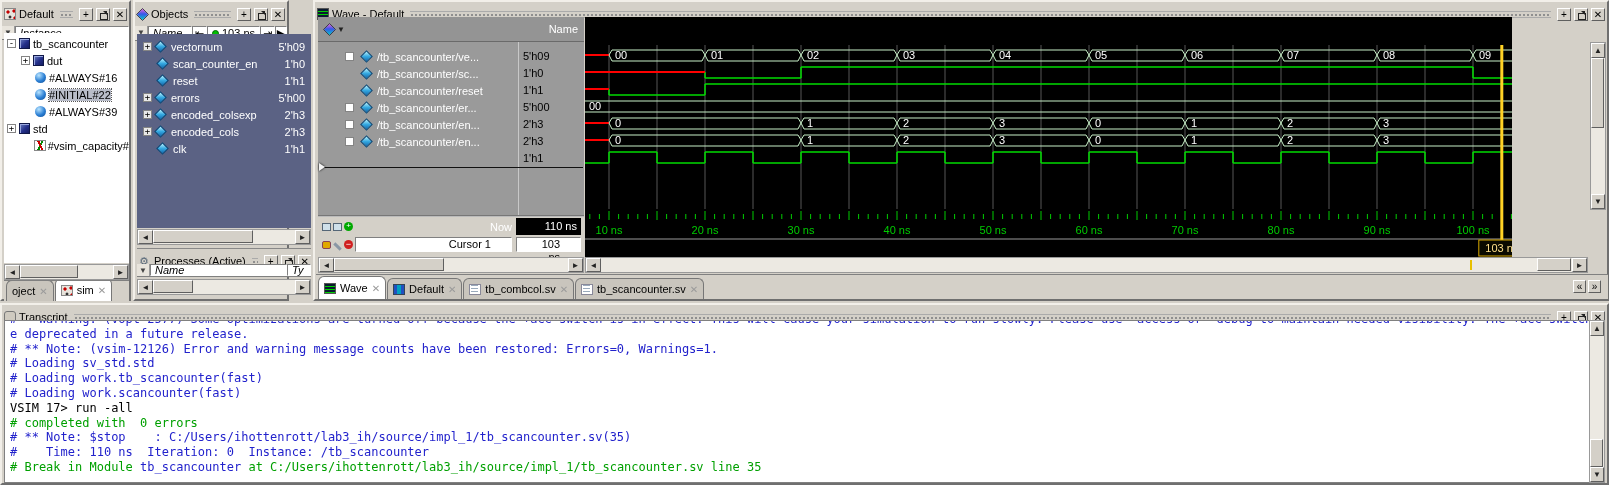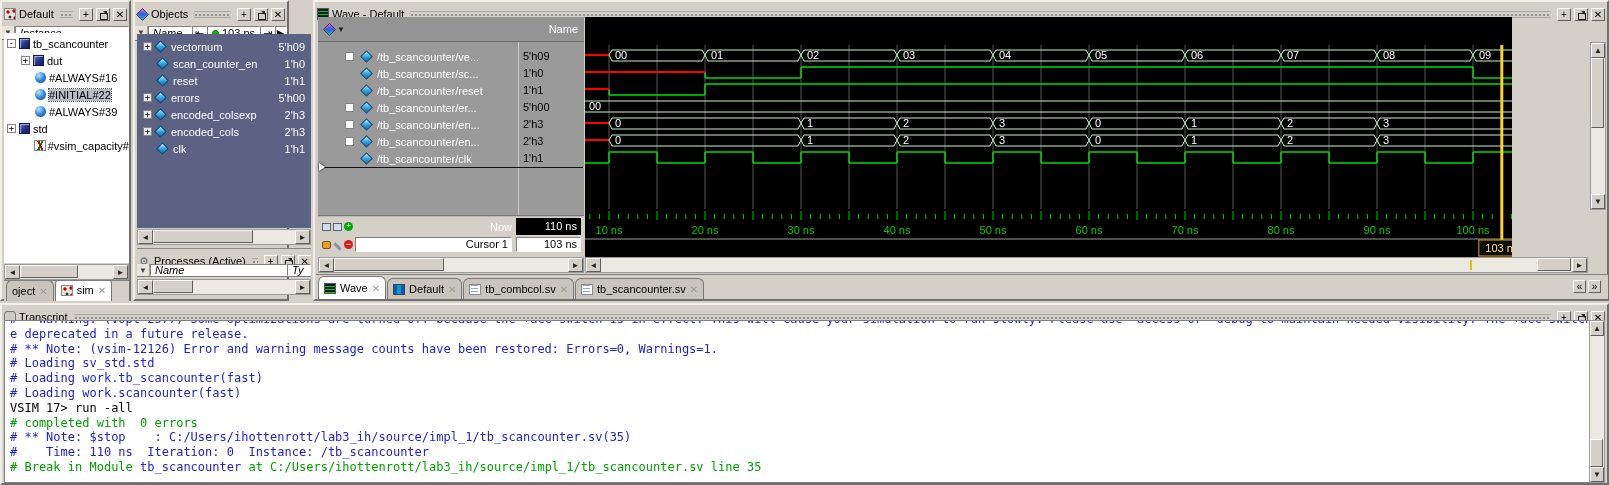--- a/index.html
+++ b/index.html
@@ -69,21 +69,21 @@
   .wrow { height:17px; display:flex; align-items:center; color:#fff; white-space:nowrap; }
   .wrow .pmslot { width:13px; margin-left:27px; flex:0 0 auto; display:flex; }
   .wval { height:17px; line-height:17px; padding-left:4px; color:#000; }
   .insert-line { position:absolute; height:1px; background:#111; }
   .insert-tri { position:absolute; width:0; height:0; border-left:6px solid #f4f4f4; border-top:4px solid transparent; border-bottom:4px solid transparent; filter:drop-shadow(0 0 1px #000); }
   #wave-canvas { position:absolute; background:#000; overflow:hidden; }
   .now-row { position:absolute; display:flex; align-items:center; }
   .now-left { width:198px; height:17px; display:flex; align-items:center; gap:2px; padding:0 4px; color:#fff; }
   .now-left .lbl { flex:1 1 auto; text-align:right; }
   .cell-dark { width:65px; height:17px; background:#000; color:#fff; text-align:right; padding:0 4px; line-height:17px; }
-  .cell-white { background:#fff; color:#000; border:1px solid; border-color:#808080 #fff #fff #808080; height:15px; line-height:13px; text-align:right; padding:0 3px; }
+  .cell-white { background:#fff; color:#000; border:1px solid; border-color:#808080 #fff #fff #808080; height:15px; line-height:13px; text-align:right; padding:0 20px; }
   .mini { width:9px; height:8px; display:inline-block; }
   .mini.win { background:#cfe0ea; border:1px solid #567; }
   .mini.plus { border-radius:50%; background:#00a800; color:#fff; font-size:8px; line-height:8px; text-align:center; width:9px; height:9px; }
   .mini.lock { background:#e0a800; border:1px solid #845; border-radius:2px; }
   .mini.wrench { background:#8a97a5; transform:rotate(45deg); width:9px; height:3px; margin-top:3px; }
   .mini.minus { border-radius:50%; background:#d02020; color:#fff; font-size:9px; line-height:8px; text-align:center; width:9px; height:9px; }
 
   
   #transcript-body { position:absolute; background:#fff; border:1px solid #808080; overflow:hidden; font-family:"DejaVu Sans Mono","Liberation Mono",monospace; font-size:12px; line-height:14.8px; white-space:pre; }
   .tl { padding-left:5px; }
@@ -311,25 +311,20 @@
           </span>
           <span class="dia"></span>
           <span>/tb_scancounter/en...</span>
         </div>
         <div class="wrow">
           <span class="pmslot">
             <span class="pm">+</span>
           </span>
           <span class="dia"></span>
           <span>/tb_scancounter/en...</span>
-        </div>
-        <div class="wrow">
-          <span class="pmslot"></span>
-          <span class="dia"></span>
-          <span>/tb_scancounter/clk</span>
         </div>
       </div>
     <div id="wave-values" style="left:203px;top:40px;width:66px;height:173px;padding-top:6px">
         <div class="wval">5'h09</div>
         <div class="wval">1'h0</div>
         <div class="wval">1'h1</div>
         <div class="wval">5'h00</div>
         <div class="wval">2'h3</div>
         <div class="wval">2'h3</div>
         <div class="wval">1'h1</div>

